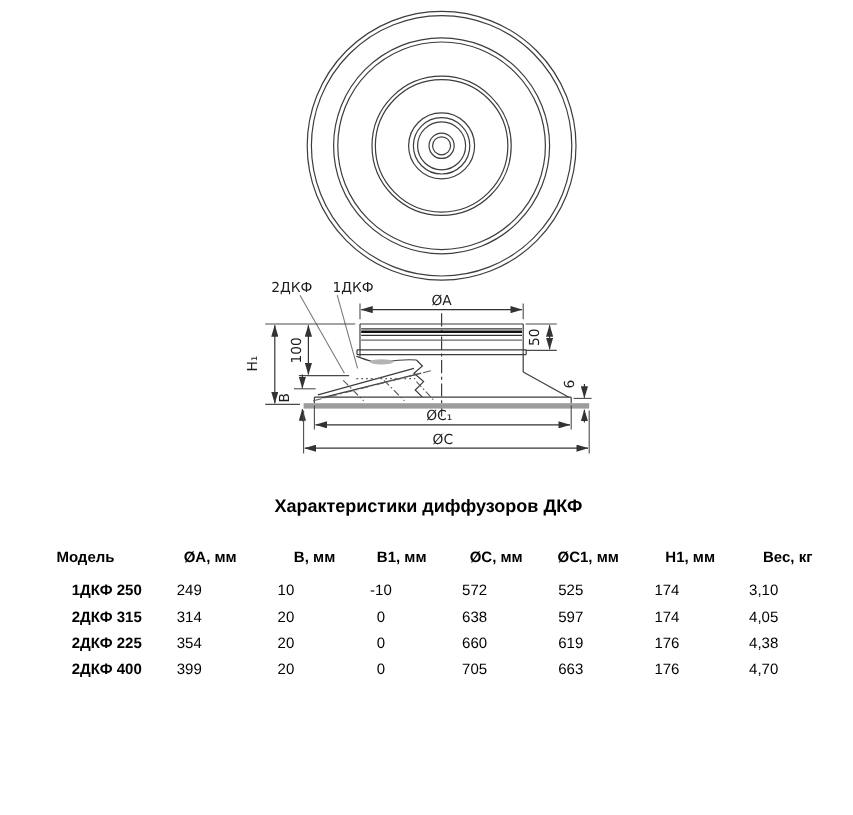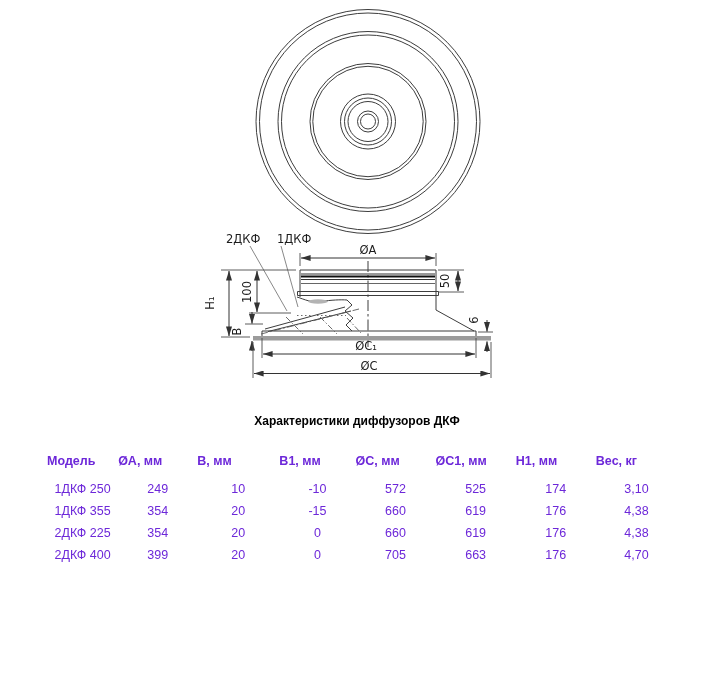--- a/index.html
+++ b/index.html
@@ -9,26 +9,26 @@
   
   .drawing { position:absolute; top:0; left:0; }
   .drawing text { font-family:"DejaVu Sans", sans-serif; font-size:11.5px; fill:#1c1c1c; }
   .drawing .thin { stroke:#3d3d3d; stroke-width:1; fill:none; }
   .drawing .dim  { stroke:#333333; stroke-width:1; fill:none; }
   .drawing .ext  { stroke:#4a4a4a; stroke-width:0.9; fill:none; }
   .drawing .hidden-line { stroke:#5a5a5a; stroke-width:0.9; fill:none; }
 
   
   .spec { position:absolute; top:414px; left:37px; width:640px; }
-  .spec-title { text-align:center; font-weight:bold; font-size:12px; color:#000; margin:0 0 24px 0; }
-  table.spec-table { width:100%; border-collapse:collapse; font-size:12.5px; color:#6d28d9; }
-  .spec-table th { font-weight:bold; text-align:left; padding:2px 0 10px 0; white-space:nowrap; }
+  .spec-title { text-align:center; font-weight:bold; font-size:15px; color:#000; margin:0 0 24px 0; }
+  table.spec-table { width:100%; border-collapse:collapse; font-size:12.5px; color:#000000; }
+  .spec-table th { font-weight:bold; text-align:right; padding:2px 0 10px 0; white-space:nowrap; }
   .spec-table th.first { text-align:left; padding-left:10px; }
   .spec-table td { text-align:center; height:22px; padding:0; white-space:nowrap; }
-  .spec-table td.model { text-align:center; font-weight:normal; padding-left:10px; }
+  .spec-table td.model { text-align:right; font-weight:bold; padding-left:10px; }
 </style>
 </head>
 <body>
 
 <div class="page">
 
   <svg class="drawing" width="711" height="400" viewBox="0 0 711 400">
     <defs>
       <marker id="arr" viewBox="0 0 10 6" refX="9.6" refY="3" markerWidth="10" markerHeight="6" orient="auto-start-reverse" markerUnits="userSpaceOnUse">
         <path d="M0,0 L10,3 L0,6 Z" fill="#333"></path>
@@ -173,28 +173,28 @@
             <td class="model">1ДКФ 250</td>
             <td>249</td>
             <td>10</td>
             <td>-10</td>
             <td>572</td>
             <td>525</td>
             <td>174</td>
             <td>3,10</td>
           </tr>
           <tr>
-            <td class="model">1ДКФ 355</td>
-            <td>354</td>
+            <td class="model">2ДКФ 315</td>
+            <td>314</td>
             <td>20</td>
-            <td>-15</td>
-            <td>660</td>
-            <td>619</td>
-            <td>176</td>
-            <td>4,38</td>
+            <td>0</td>
+            <td>638</td>
+            <td>597</td>
+            <td>174</td>
+            <td>4,05</td>
           </tr>
           <tr>
             <td class="model">2ДКФ 225</td>
             <td>354</td>
             <td>20</td>
             <td>0</td>
             <td>660</td>
             <td>619</td>
             <td>176</td>
             <td>4,38</td>

